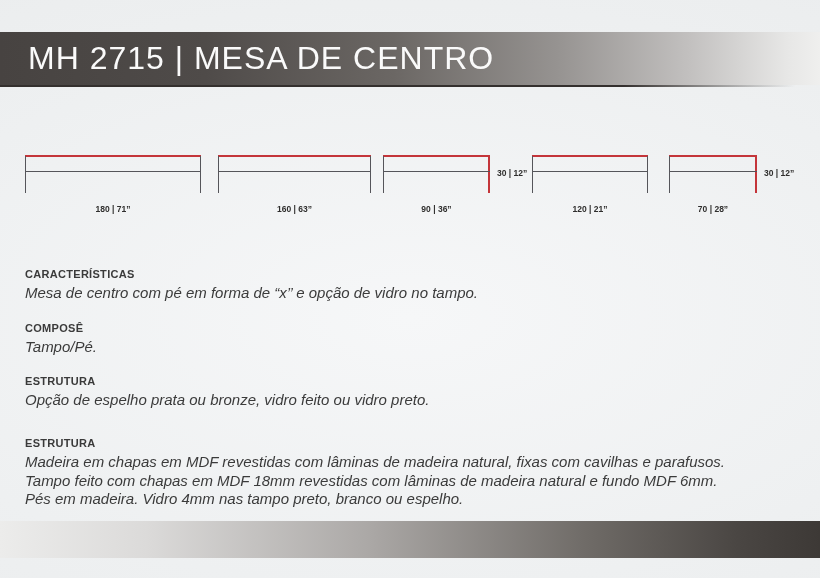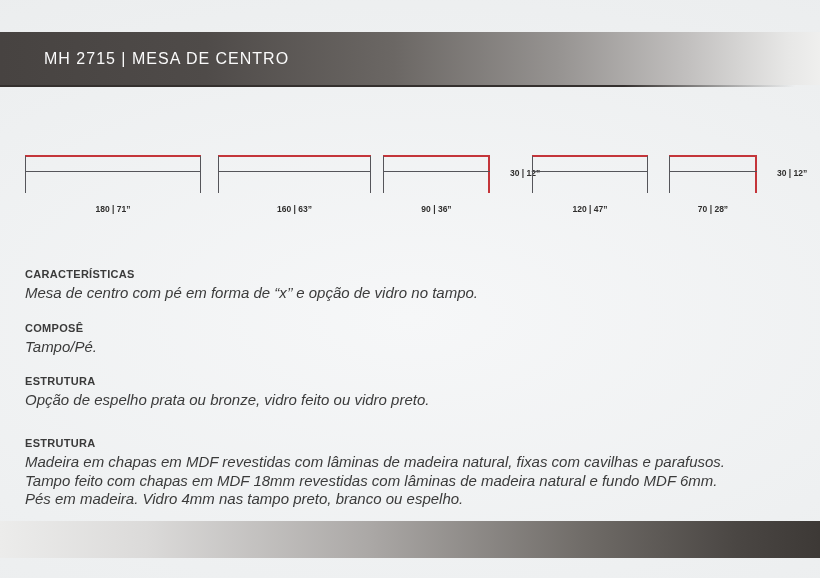--- a/index.html
+++ b/index.html
@@ -17,39 +17,39 @@
   .header-bar {
     position:absolute; left:0; top:32px; width:820px; height:53px;
     background:linear-gradient(90deg,#474341 0%,#4f4b49 25%,#6b6764 48%,#969391 68%,#c2c0bf 84%,#e7e7e6 96%,#efefee 100%);
     display:flex; align-items:center;
   }
   .header-bar::after {
     content:""; position:absolute; left:0; bottom:-2px; height:2px; width:100%;
     background:linear-gradient(90deg,#34302e 0%,#34302e 76%,rgba(52,48,46,0) 97%);
   }
   .page-title {
-    color:#fafafa; font-size:16px; font-weight:400;
-    letter-spacing:1px; padding-left:44px; white-space:nowrap;
+    color:#fafafa; font-size:32px; font-weight:400;
+    letter-spacing:1px; padding-left:28px; white-space:nowrap;
   }
   
   .diagrams { position:absolute; left:0; top:155px; width:820px; height:60px; }
   .diagram { position:absolute; top:0; }
   .fig { position:relative; height:38px; }
   .top-red { position:absolute; top:0; left:0; right:0; height:2px; background:#c4353a; }
   .leg { position:absolute; top:1px; bottom:0; width:1px; background:#55555a; }
   .leg-l { left:0; }
   .leg-r { right:0; }
   .red-right .leg-r { width:2px; background:#c4353a; }
   .shelf { position:absolute; top:16px; left:0; right:0; height:1px; background:#55555a; }
   .dim {
     margin-top:11px; text-align:center;
     font-size:8.5px; font-weight:bold; color:#2f2e2d; white-space:nowrap;
   }
   .hlabel {
-    position:absolute; left:100%; margin-left:20px; top:13px;
+    position:absolute; left:100%; margin-left:7px; top:13px;
     font-size:8.5px; font-weight:bold; color:#2f2e2d; white-space:nowrap;
   }
   
   .sec { position:absolute; left:25px; width:770px; }
   .sec-h {
     font-size:11px; font-weight:700; letter-spacing:0.3px;
     color:#3a3a3a; white-space:nowrap;
   }
   .sec-b {
     margin-top:4px; font-style:italic; font-size:15px; line-height:18.5px;
@@ -107,21 +107,21 @@
       <div class="dim">90 | 36”</div>
     </div>
 
     <div class="diagram" style="left:532px; width:116px;">
       <div class="fig">
         <div class="top-red"></div>
         <div class="leg leg-l"></div>
         <div class="leg leg-r"></div>
         <div class="shelf"></div>
       </div>
-      <div class="dim">120 | 47”</div>
+      <div class="dim">120 | 21”</div>
     </div>
 
     <div class="diagram" style="left:669px; width:88px;">
       <div class="fig red-right">
         <div class="top-red"></div>
         <div class="leg leg-l"></div>
         <div class="leg leg-r"></div>
         <div class="shelf"></div>
         <div class="hlabel">30 | 12”</div>
       </div>

